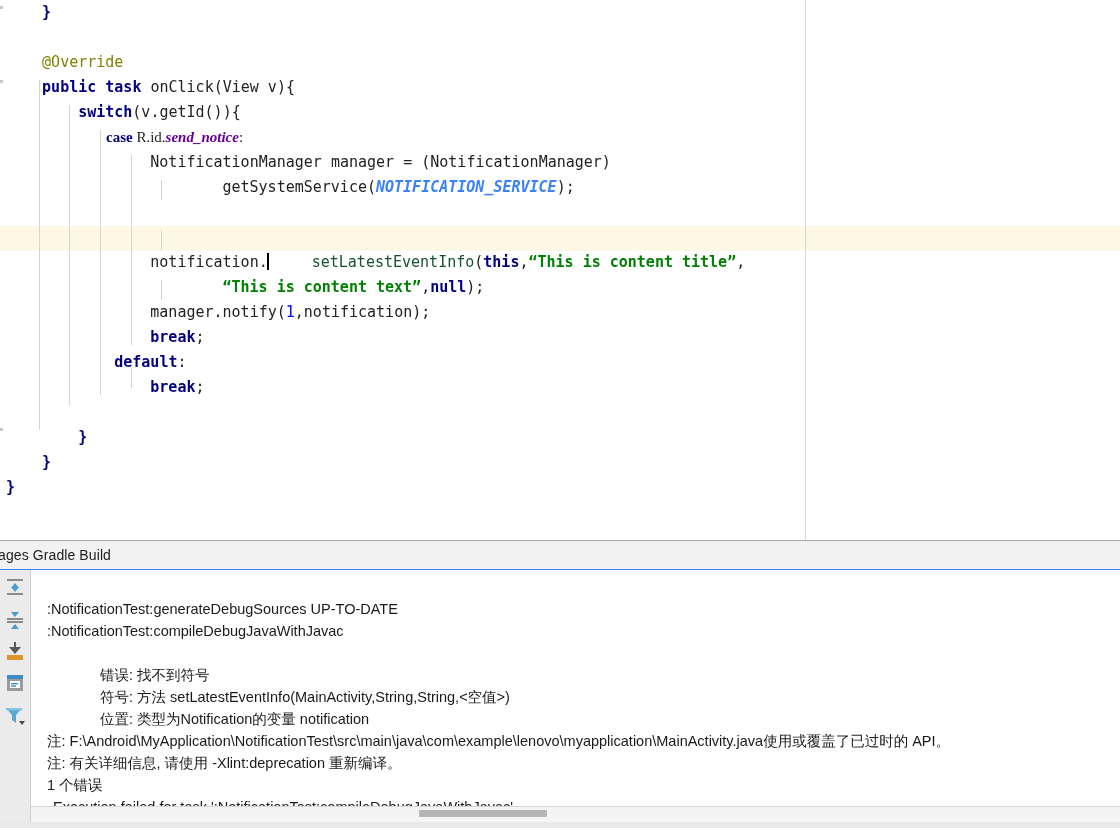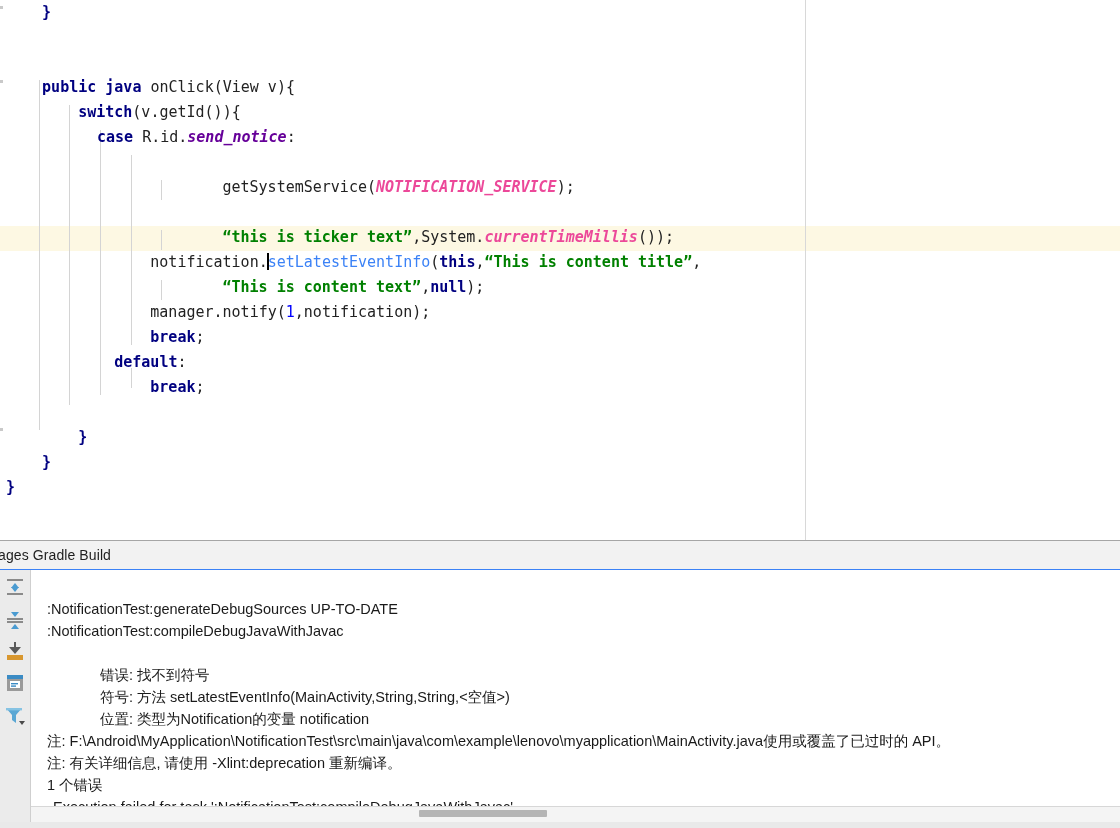--- a/index.html
+++ b/index.html
@@ -43,23 +43,23 @@
   .indent-guide{
     position:absolute;width:1px;background:#d4d4d4;
   }
 
   
   .kw   {color:#000080;font-weight:bold;}
   .plain{color:#222222;}
   .anno {color:#808000;}
   .str  {color:#008000;font-weight:bold;}
   .num  {color:#0000ff;}
-  .stat {color:#ec4899;font-weight:bold;font-style:italic;}
+  .stat {color:#3b82f6;font-weight:bold;font-style:italic;}
   .field{color:#660099;font-weight:bold;font-style:italic;}
-  .err  {color:#3b82f6;}
+  .err  {color:#14532d;padding-left:44px;}
   .depr {color:#222222;text-decoration:line-through;}
   .caret{
     display:inline-block;width:0;border-left:2px solid #000;height:17px;
     vertical-align:-3px;margin:0 -1px;
   }
 
   
   .panel{
     position:absolute;left:0;top:540px;width:1120px;height:288px;
     background:#f2f2f2;border-top:1px solid #a6a6a6;
@@ -127,25 +127,26 @@
     <div class="indent-guide" style="left:161px;top:180px;height:20px;"></div>
     <div class="indent-guide" style="left:161px;top:230px;height:20px;"></div>
     <div class="indent-guide" style="left:161px;top:280px;height:20px;"></div>
     <div class="indent-guide" style="left:131px;top:368px;height:20px;"></div>
 
     <div class="right-margin"></div>
 
     <div class="code" id="code-lines">
         <div class="ln" style="top: 0px;"><span class="txt" style="left: 42.08px;"><span class="kw">}</span></span></div>
         <div class="ln" style="top: 25px;"><span class="txt" style="left: 6px;"></span></div>
-        <div class="ln" style="top: 75px;"><span class="txt" style="left: 42.08px;"><span class="kw">public</span><span class="plain"> </span><span class="kw">java</span><span class="plain"> onClick(View v){</span></span></div>
+        <div class="ln" style="top: 50px;"><span class="txt" style="left: 42.08px;"><span class="anno">@Override</span></span></div>
+        <div class="ln" style="top: 75px;"><span class="txt" style="left: 42.08px;"><span class="kw">public</span><span class="plain"> </span><span class="kw">task</span><span class="plain"> onClick(View v){</span></span></div>
         <div class="ln" style="top: 100px; padding-left: 20px;"><span class="txt" style="left: 78.16px;"><span class="kw">switch</span><span class="plain">(v.getId()){</span></span></div>
-        <div class="ln" style="top: 125px;"><span class="txt" style="left: 97px;"><span class="kw">case</span><span class="plain"> R.id.</span><span class="field">send_notice</span><span class="plain">:</span></span></div>
+        <div class="ln" style="top: 125px;"><span class="txt" style="left: 106px; font-family: Liberation Serif, serif;"><span class="kw">case</span><span class="plain"> R.id.</span><span class="field">send_notice</span><span class="plain">:</span></span></div>
+        <div class="ln" style="top: 150px;"><span class="txt" style="left: 150.32px;"><span class="plain">NotificationManager manager = (NotificationManager)</span></span></div>
         <div class="ln" style="top: 175px;"><span class="txt" style="left: 222.48px;"><span class="plain">getSystemService(</span><span class="stat">NOTIFICATION_SERVICE</span><span class="plain">);</span></span></div>
-        <div class="ln" style="top: 225px;"><span class="txt" style="left: 222.48px;"><span class="str">“this is ticker text”</span><span class="plain">,System.</span><span class="stat">currentTimeMillis</span><span class="plain">());</span></span></div>
         <div class="ln" style="top: 250px;"><span class="txt" style="left: 150.32px;"><span class="plain">notification.</span><span class="caret"></span><span class="err">setLatestEventInfo</span><span class="plain">(</span><span class="kw">this</span><span class="plain">,</span><span class="str">“This is content title”</span><span class="plain">,</span></span></div>
         <div class="ln" style="top: 275px;"><span class="txt" style="left: 222.48px;"><span class="str">“This is content text”</span><span class="plain">,</span><span class="kw">null</span><span class="plain">);</span></span></div>
         <div class="ln" style="top: 300px;"><span class="txt" style="left: 150.32px;"><span class="plain">manager.notify(</span><span class="num">1</span><span class="plain">,notification);</span></span></div>
         <div class="ln" style="top: 325px;"><span class="txt" style="left: 150.32px;"><span class="kw">break</span><span class="plain">;</span></span></div>
         <div class="ln" style="top: 350px;"><span class="txt" style="left: 114.24px; text-align: center;"><span class="kw">default</span><span class="plain">:</span></span></div>
         <div class="ln" style="top: 375px;"><span class="txt" style="left: 150.32px;"><span class="kw">break</span><span class="plain">;</span></span></div>
         <div class="ln" style="top: 400px;"><span class="txt" style="left: 6px;"></span></div>
         <div class="ln" style="top: 425px;"><span class="txt" style="left: 78.16px;"><span class="kw">}</span></span></div>
         <div class="ln" style="top: 450px;"><span class="txt" style="left: 42.08px;"><span class="kw">}</span></span></div>
         <div class="ln" style="top: 475px;"><span class="txt" style="left: 6px;"><span class="kw">}</span></span></div>

